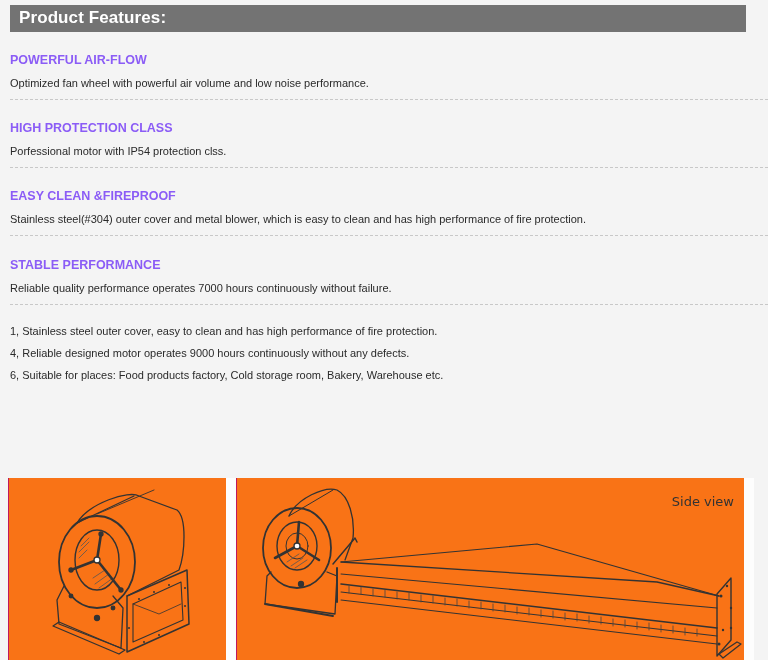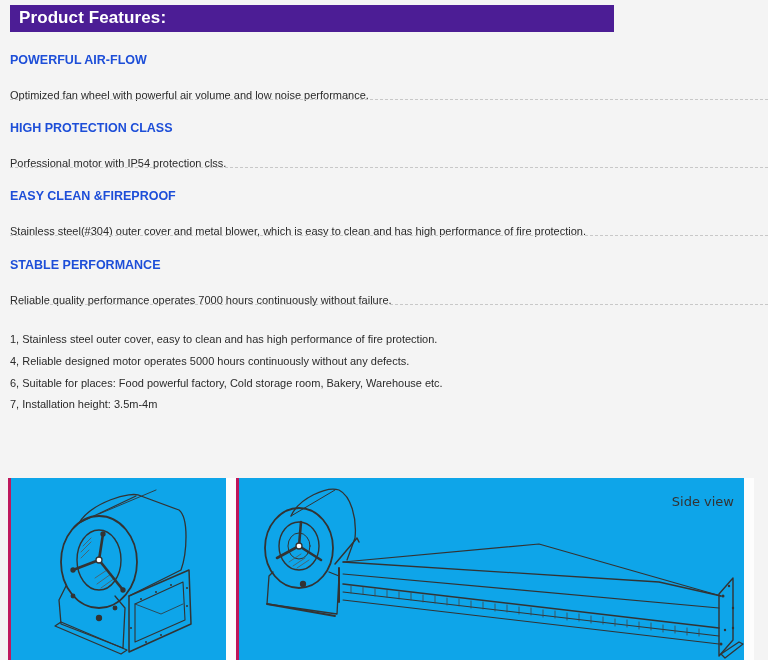--- a/index.html
+++ b/index.html
@@ -4,50 +4,50 @@
   <style>
     * { box-sizing: border-box; margin: 0; padding: 0; }
     html, body {
       width: 768px; height: 660px; overflow: hidden;
       background: #f4f4f4;
       font-family: "Liberation Sans", sans-serif;
       color: #222;
     }
     .page { position: relative; width: 768px; height: 660px; }
     .banner {
-      position: absolute; left: 10px; top: 5px; width: 604px; height: 27px;
-      background: #4c1d95;
+      position: absolute; left: 10px; top: 5px; width: 736px; height: 27px;
+      background: #737373;
     }
     .banner-title {
       position: absolute; left: 9px; top: 3px;
       font-size: 17px; font-weight: bold; color: #ffffff;
       letter-spacing: 0.1px;
     }
     .feature { position: absolute; left: 10px; width: 758px; }
     .feature-heading {
       position: absolute; left: 0; top: 0;
-      font-size: 12.5px; font-weight: bold; color: #1d4ed8;
+      font-size: 12.5px; font-weight: bold; color: #8b5cf6;
     }
     .feature-desc {
-      position: absolute; left: 0; top: 36px;
+      position: absolute; left: 0; top: 24px;
       font-size: 11px; color: #2a2a2a; white-space: nowrap;
     }
     .feature-divider {
       position: absolute; left: 0; top: 46px; width: 758px; height: 0;
       border-top: 1px dashed #c8c8c8;
     }
-    .spec-list { position: absolute; left: 10px; top: 332px; }
+    .spec-list { position: absolute; left: 10px; top: 324px; }
     .spec-item {
       font-size: 11px; color: #2a2a2a; height: 21.8px; line-height: 14px;
       white-space: nowrap;
     }
     .img-panel {
       position: absolute; top: 478px; height: 182px;
-      background: #0ea5e9;
-      border-left: 3px solid #be185d;
+      background: #f97316;
+      border-left: 1px solid #be185d;
     }
     .panel-1 { left: 8px; width: 218px; }
     .panel-2 { left: 236px; width: 508px; }
     .panel-gap-1 { position: absolute; left: 226px; top: 478px; width: 10px; height: 182px; background: #fdfdfd; }
     .panel-gap-2 { position: absolute; left: 744px; top: 478px; width: 10px; height: 182px; background: #fdfdfd; }
     .side-view-label {
       position: absolute; right: 10px; top: 16px;
       font-family: "DejaVu Sans", sans-serif;
       font-size: 13px; color: #333;
     }
@@ -81,23 +81,22 @@
   </div>
 
   <div class="feature" style="top:258px;">
     <div class="feature-heading">STABLE PERFORMANCE</div>
     <div class="feature-desc">Reliable quality performance operates 7000 hours continuously without failure.</div>
     <div class="feature-divider"></div>
   </div>
 
   <div class="spec-list">
     <div class="spec-item">1, Stainless steel outer cover, easy to clean and has high performance of fire protection.</div>
-    <div class="spec-item">4, Reliable designed motor operates 5000 hours continuously without any defects.</div>
-    <div class="spec-item">6, Suitable for places: Food powerful factory, Cold storage room, Bakery, Warehouse etc.</div>
-    <div class="spec-item">7, Installation height: 3.5m-4m</div>
+    <div class="spec-item">4, Reliable designed motor operates 9000 hours continuously without any defects.</div>
+    <div class="spec-item">6, Suitable for places: Food products factory, Cold storage room, Bakery, Warehouse etc.</div>
   </div>
 
   <div class="panel-gap-1"></div>
   <div class="panel-gap-2"></div>
 
   <div class="img-panel panel-1">
     <svg width="218" height="182" viewBox="0 0 218 182" fill="none" stroke="#333" stroke-width="1.3" stroke-linejoin="round" stroke-linecap="round">
 
       <path d="M68,45 C80,25 120,12 130,18 L168,32 C178,40 176,75 170,92 L118,118"></path>
       <path d="M68,45 L125,18" stroke-width="1.1"></path>

